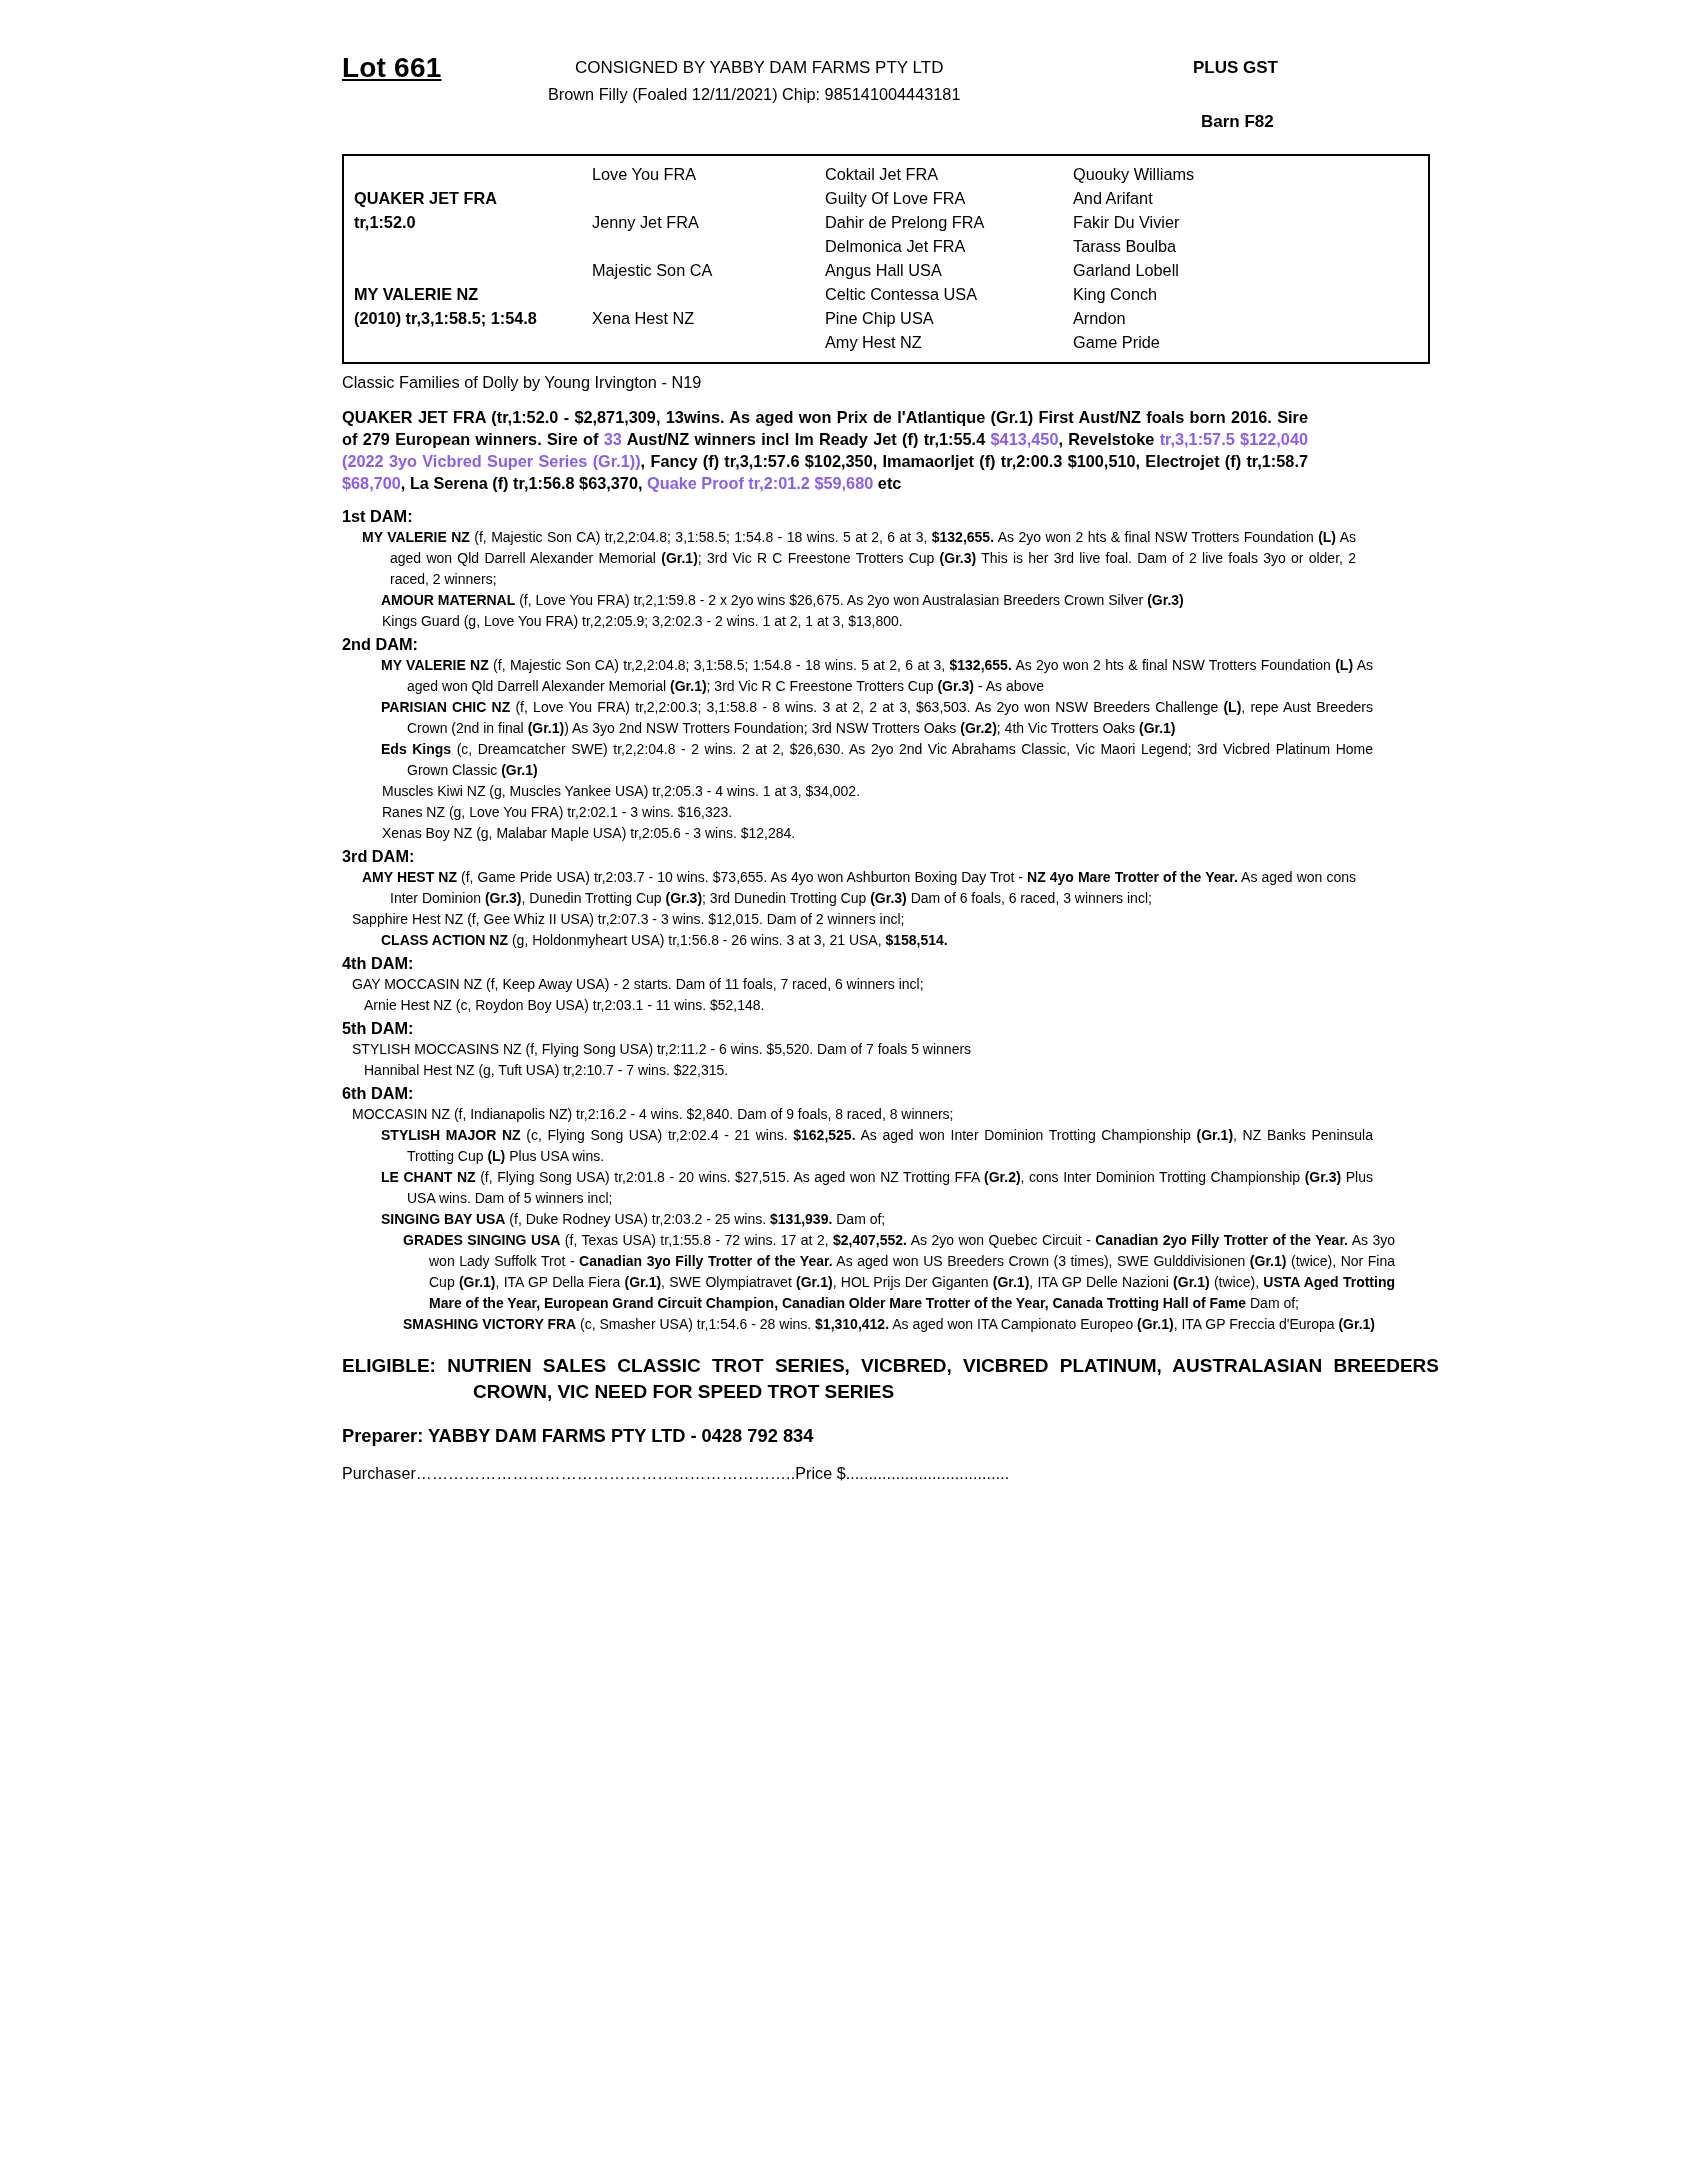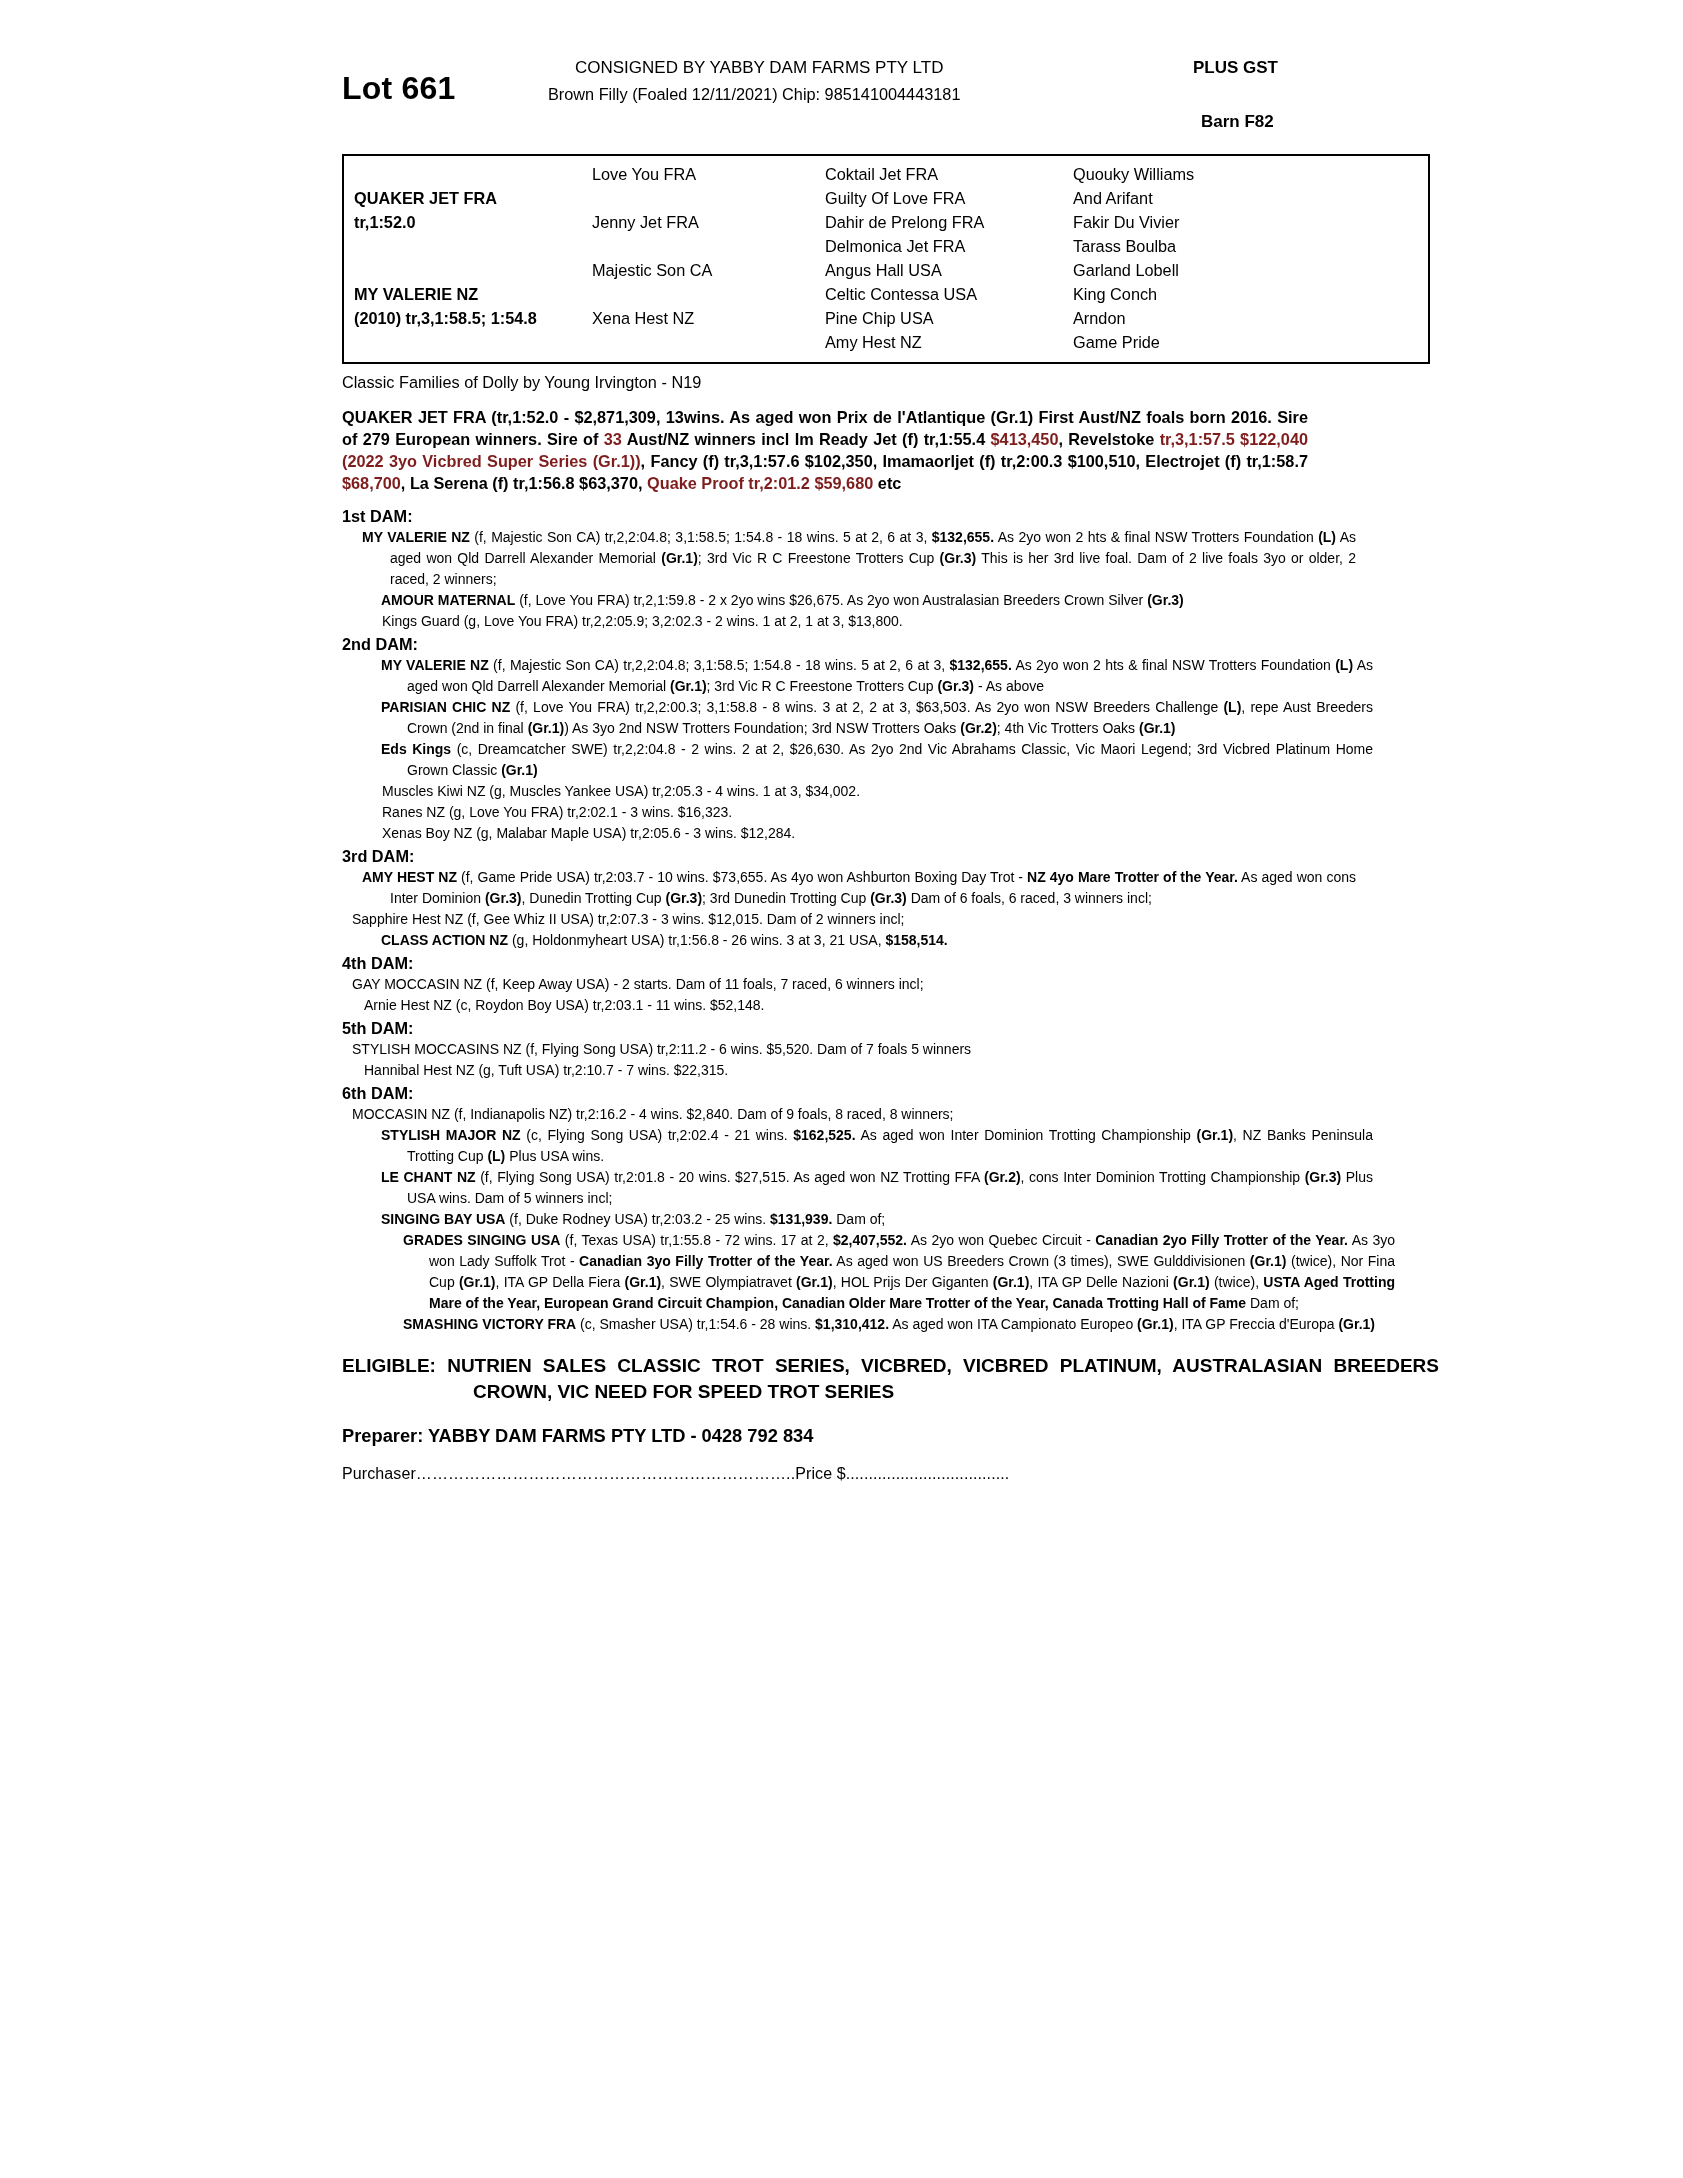--- a/index.html
+++ b/index.html
@@ -21,24 +21,25 @@
     padding: 45px 89px 0 342px;
   }
   
   .header {
     position: relative;
     height: 109px;
   }
   .lot-no {
     position: absolute;
     left: 0;
-    top: 25px;
-    font-size: 32px;
+    top: 7px;
+    font-size: 28px;
     font-weight: bold;
     letter-spacing: 0.2px;
+    text-decoration: underline;
   }
   .consigned {
     position: absolute;
     left: 233px;
     top: 13px;
     font-size: 17px;
     font-weight: normal;
   }
   .plus-gst {
     position: absolute;
@@ -85,21 +86,21 @@
     margin-bottom: 14px;
   }
   .sire-block {
     font-size: 16.3px;
     font-weight: bold;
     line-height: 22px;
     text-align: justify;
     width: 966px;
     margin-bottom: 12px;
   }
-  .red { color: #7f1d1d; }
+  .red { color: #8b5cf6; }
   .dam-head {
     font-size: 16.3px;
     font-weight: bold;
     line-height: 21px;
     margin-top: 2px;
   }
   .entry {
     font-size: 14px;
     line-height: 21px;
     text-align: justify;

